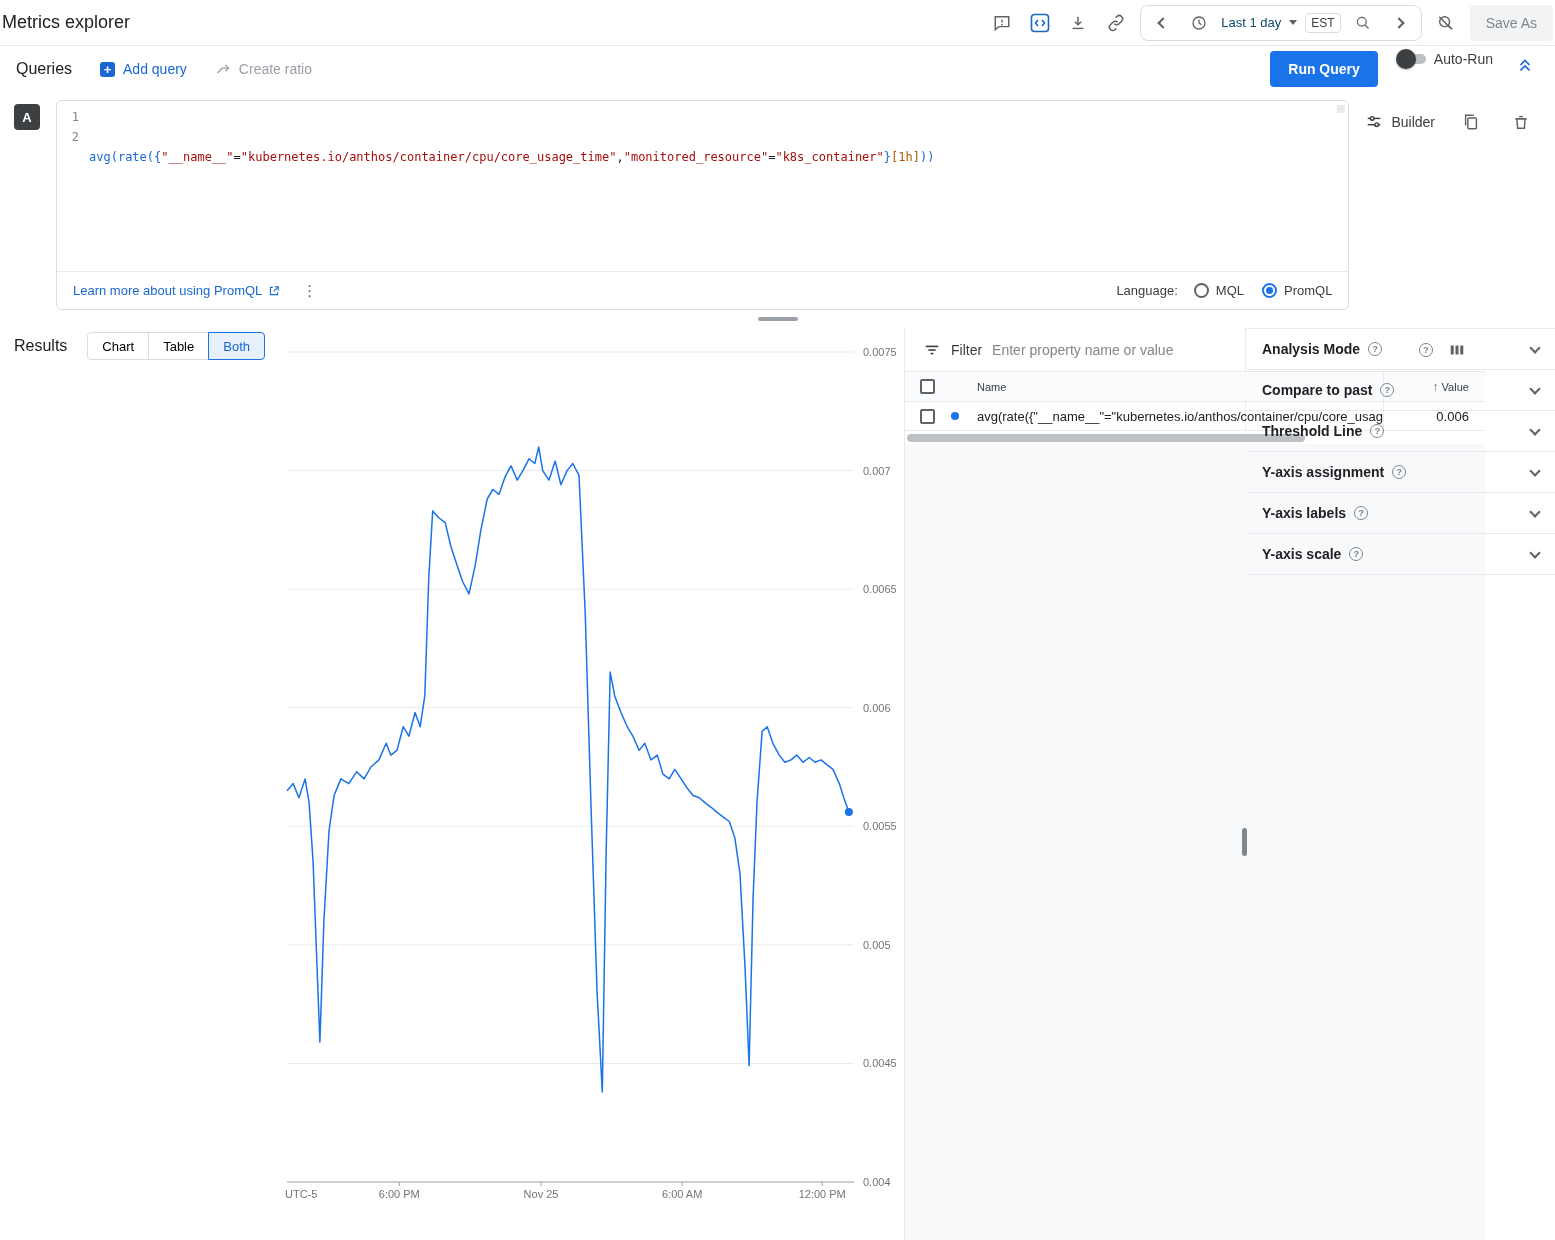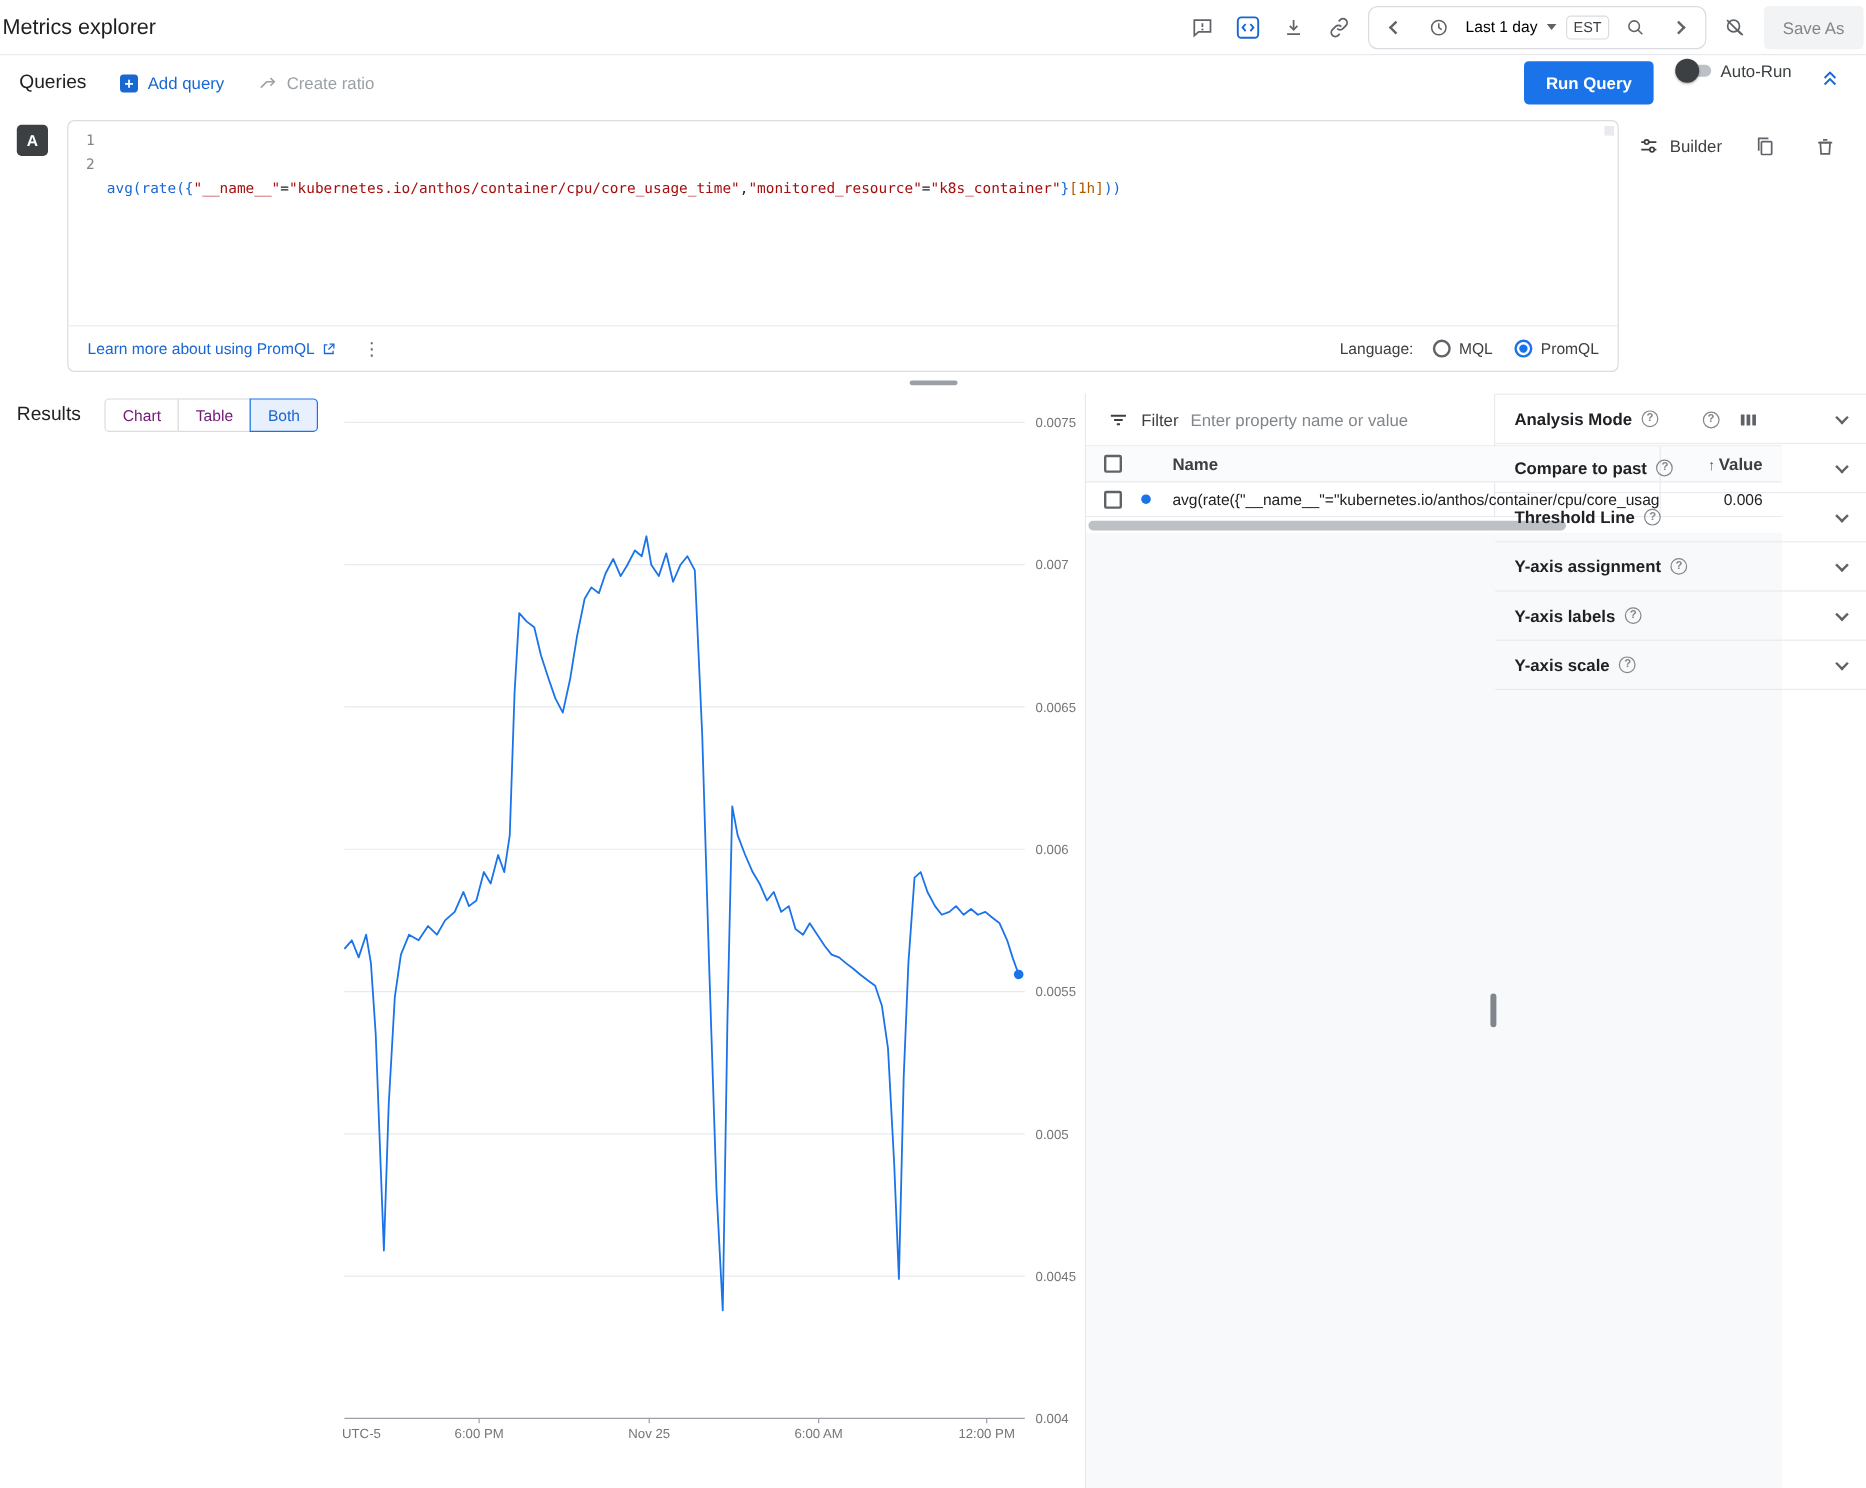--- a/index.html
+++ b/index.html
@@ -6,21 +6,21 @@
   html,body{width:1555px;height:1240px}
   body{font-family:"Liberation Sans","DejaVu Sans",sans-serif;color:#202124;background:#fff;overflow:hidden;font-size:14px}
   .page{width:1555px;height:1240px;display:flex;flex-direction:column}
 
   
   .topbar{height:46px;flex:none;display:flex;align-items:center;padding:0 2px;border-bottom:1px solid #e8eaed;gap:12px}
   .topbar-title{font-size:18px;color:#202124}
   .topbar-right{margin-left:auto;display:flex;align-items:center;gap:10px}
   .icon-btn{width:28px;height:28px;display:inline-flex;align-items:center;justify-content:center;cursor:pointer;flex:none}
   .time-group{display:flex;align-items:center;border:1px solid #dadce0;border-radius:8px;height:36px;padding:0 8px;gap:8px}
-  .time-label{font-size:13px;color:#000000;white-space:nowrap}
+  .time-label{font-size:13px;color:#0c4a6e;white-space:nowrap}
   .tz-chip{border:1px solid #dadce0;border-radius:4px;font-size:12px;padding:2px 5px;color:#3c4043}
   .caret{width:0;height:0;border-left:4.5px solid transparent;border-right:4.5px solid transparent;border-top:5px solid #5f6368}
   .chev-l{width:8px;height:8px;border-left:2px solid #5f6368;border-bottom:2px solid #5f6368;transform:rotate(45deg)}
   .chev-r{width:8px;height:8px;border-right:2px solid #5f6368;border-top:2px solid #5f6368;transform:rotate(45deg)}
   .save-as{background:#f1f3f4;color:#80868b;border:none;border-radius:4px;height:36px;padding:0 16px;font-size:14px;font-family:inherit}
 
   
   .queries-bar{height:46px;flex:none;display:flex;align-items:center;padding:0 16px;gap:28px}
   .section-title{font-size:16px;color:#202124}
   .link-btn{display:inline-flex;align-items:center;gap:8px;color:#1967d2;font-size:14px;cursor:pointer}
@@ -59,35 +59,35 @@
 
   
   .hsplit{height:18px;flex:none;display:flex;align-items:center;justify-content:center}
   .hsplit .bar{width:40px;height:4px;border-radius:2px;background:#9aa0a6}
 
   
   .content-row{flex:1;display:flex;min-height:0;position:relative}
   .left-area{width:1246px;flex:none;border-right:1px solid #e8eaed;display:flex;flex-direction:row;min-height:0}
   .results-header{height:36px;flex:none;display:flex;align-items:center;padding:0 14px;gap:20px}
   .seg{display:flex}
-  .seg-btn{height:28px;padding:0 14px;border:1px solid #dadce0;background:#fff;color:#701a75;font-size:13px;font-family:inherit;margin-left:-1px;cursor:pointer}
+  .seg-btn{height:28px;padding:0 14px;border:1px solid #dadce0;background:#fff;color:#000000;font-size:13px;font-family:inherit;margin-left:-1px;cursor:pointer}
   .seg-btn:first-child{border-radius:4px 0 0 4px;margin-left:0}
   .seg-btn:last-child{border-radius:0 4px 4px 0}
   .seg-btn.sel{background:#e8f0fe;color:#1967d2;border-color:#1a73e8;position:relative;z-index:1}
   .panels{flex:1;display:flex;min-height:0}
   .chart-panel{width:625px;flex:none;position:relative;overflow:hidden}
   .ax-lbl{fill:#757575;font-size:11px}
 
   
   .table-panel{flex:1;border-left:1px solid #e8eaed;display:flex;flex-direction:column;min-width:0}
   .filter-row{height:44px;flex:none;display:flex;align-items:center;padding:0 14px 0 18px;gap:10px;border-bottom:1px solid #e8eaed}
   .filter-label{font-size:14px;color:#3c4043}
   .filter-input{flex:1;border:none;outline:none;font-size:14px;font-family:inherit;color:#202124;background:transparent}
   .filter-input::placeholder{color:#80868b}
-  .table-header{height:30px;flex:none;display:flex;align-items:center;border-bottom:1px solid #e8eaed;font-size:14px;color:#3c4043;font-weight:bold;background:#fafbfc}
+  .table-header{height:30px;flex:none;display:flex;align-items:center;border-bottom:1px solid #e8eaed;font-size:11px;color:#3c4043;font-weight:normal;background:#fafbfc}
   .table-row{height:29px;flex:none;display:flex;align-items:center;border-bottom:1px solid #e8eaed;font-size:13px;color:#202124}
   .col-check{width:46px;flex:none;display:flex;justify-content:center}
   .col-dot{width:26px;flex:none;display:flex;justify-content:flex-start}
   .col-name{flex:1;min-width:0;overflow:hidden;white-space:nowrap;text-overflow:clip;border-right:1px solid #e8eaed;height:100%;display:flex;align-items:center}
   .col-value{width:101px;flex:none;display:flex;align-items:center;justify-content:flex-end;padding-right:16px;gap:3px}
   .checkbox{width:15px;height:15px;border:2px solid #5f6368;border-radius:2px;background:#fff;cursor:pointer}
   .dot{width:8px;height:8px;border-radius:50%;background:#1a73e8}
   .sort-arrow::before{content:'\2191';color:#5f6368;font-size:12px;font-weight:normal}
   .hscroll{height:13px;flex:none;display:flex;align-items:center;background:#fff}
   .hthumb{width:398px;height:8px;border-radius:4px;background:#bdc1c6;margin-left:2px;cursor:pointer}

